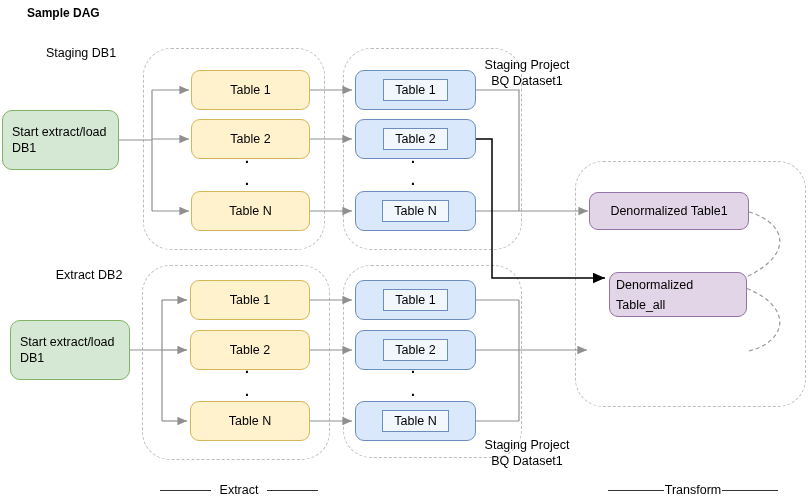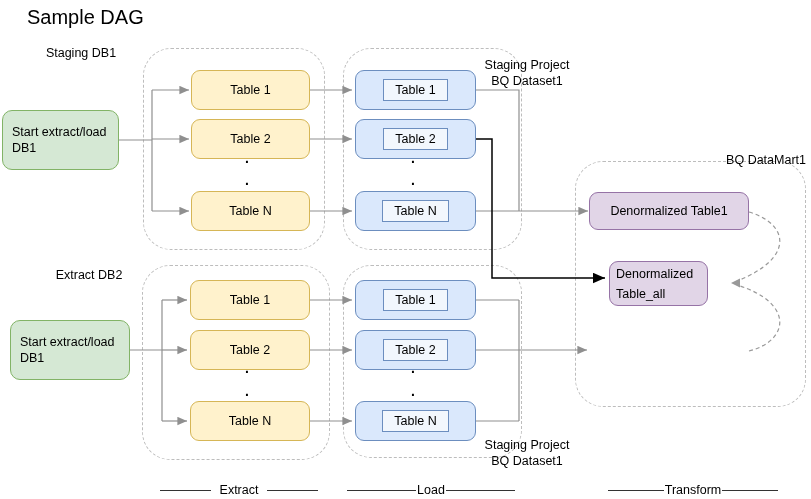--- a/index.html
+++ b/index.html
@@ -1,20 +1,20 @@
 <!DOCTYPE html>
 <html style="--green_fill: #d5e8d4; --green_stroke: #82b366; --yellow_fill: #fff2cc; --yellow_stroke: #d6b656; --blue_fill: #dae8fc; --blue_stroke: #6c8ebf; --blue_inner_fill: #f2f7fd; --purple_fill: #e1d5e7; --purple_stroke: #9673a6; --container_stroke: #bdbdbd; --connector_gray: #8f8f8f; --connector_black: #000000; --dashed_curve: #999999;"><head>
 <meta charset="utf-8">
 <style>
   html,body{margin:0;padding:0;background:#fff;}
   .canvas{
     position:relative;width:811px;height:499px;background:#ffffff;
     font-family:"Liberation Sans","DejaVu Sans",sans-serif;color:#000;overflow:hidden;
   }
-  .title{position:absolute;left:27px;top:6px;font-size:20px;font-weight:normal;}
+  .title{position:absolute;left:27px;top:6px;font-size:12px;font-weight:bold;}
   .group{position:absolute;border:1px dashed var(--container_stroke,#bdbdbd);border-radius:28px;box-sizing:border-box;}
   .wires{position:absolute;left:0;top:0;}
   .node{position:absolute;box-sizing:border-box;display:flex;align-items:center;justify-content:center;
         font-size:12.5px;line-height:1.3;text-align:left;}
   .green{background:var(--green_fill,#d5e8d4);border:1px solid var(--green_stroke,#82b366);border-radius:10px;
          justify-content:flex-start;text-align:left;padding:12px 9px;}
   .yellow{background:var(--yellow_fill,#fff2cc);border:1px solid var(--yellow_stroke,#d6b656);border-radius:9px;}
   .blue{background:var(--blue_fill,#dae8fc);border:1px solid var(--blue_stroke,#6c8ebf);border-radius:9px;}
   .inner{background:var(--blue_inner_fill,#f2f7fd);border:1px solid var(--blue_stroke,#6c8ebf);
          padding:2px 11px;font-size:12.5px;}
@@ -85,21 +85,20 @@
 
   <div class="lbl center" style="left:462px;top:57px;width:130px;">
     <div>Staging Project</div>
     <div>BQ Dataset1</div>
   </div>
   <div class="lbl center" style="left:462px;top:437px;width:130px;">
     <div>Staging Project</div>
     <div>BQ Dataset1</div>
   </div>
   <div class="lbl right" style="left:663px;top:152px;width:143px;">
-    <div>BQ DataMart1</div>
   </div>
 
   <div class="node green" style="left:2px;top:110px;width:117px;height:60px;">Start extract/load DB1</div>
   <div class="node green" style="left:10px;top:320px;width:120px;height:60px;">Start extract/load DB1</div>
 
   <div class="node yellow" style="left:191px;top:70px;width:119px;height:40px;">Table 1</div>
   <div class="node yellow" style="left:191px;top:119px;width:119px;height:40px;">Table 2</div>
   <div class="node yellow" style="left:191px;top:191px;width:119px;height:40px;">Table N</div>
 
   <div class="node blue" style="left:355px;top:70px;width:121px;height:40px;">
@@ -120,40 +119,35 @@
     <span class="inner">Table 1</span>
   </div>
   <div class="node blue" style="left:355px;top:330px;width:121px;height:40px;">
     <span class="inner">Table 2</span>
   </div>
   <div class="node blue" style="left:355px;top:401px;width:121px;height:40px;">
     <span class="inner">Table N</span>
   </div>
 
   <div class="node purple" style="left:589px;top:192px;width:160px;height:38px;">Denormalized Table1</div>
-  <div class="node purple tall" style="left:609px;top:261px;width:99px;height:45px;">Denormalized Table_all</div>
+  <div class="node purple tall" style="left:609px;top:272px;width:138px;height:45px;">Denormalized Table_all</div>
 
   <span class="dot" style="left:245px;top:151px;">.</span>
   <span class="dot" style="left:245px;top:173px;">.</span>
   <span class="dot" style="left:411px;top:151px;">.</span>
   <span class="dot" style="left:411px;top:173px;">.</span>
   <span class="dot" style="left:245px;top:361px;">.</span>
   <span class="dot" style="left:245px;top:384px;">.</span>
   <span class="dot" style="left:411px;top:361px;">.</span>
   <span class="dot" style="left:411px;top:384px;">.</span>
 
   <div class="legend" style="left:160px;top:482px;width:158px;gap:8px;">
     <span class="ln"></span>
     <span class="lt">Extract</span>
     <span class="ln"></span>
   </div>
-  <div class="legend" style="left:347px;top:482px;width:168px;">
-    <span class="ln"></span>
-    <span class="lt">Load</span>
-    <span class="ln"></span>
-  </div>
   <div class="legend" style="left:608px;top:482px;width:170px;">
     <span class="ln"></span>
     <span class="lt">Transform</span>
     <span class="ln"></span>
   </div>
 
 </div>
 
 </body></html>

